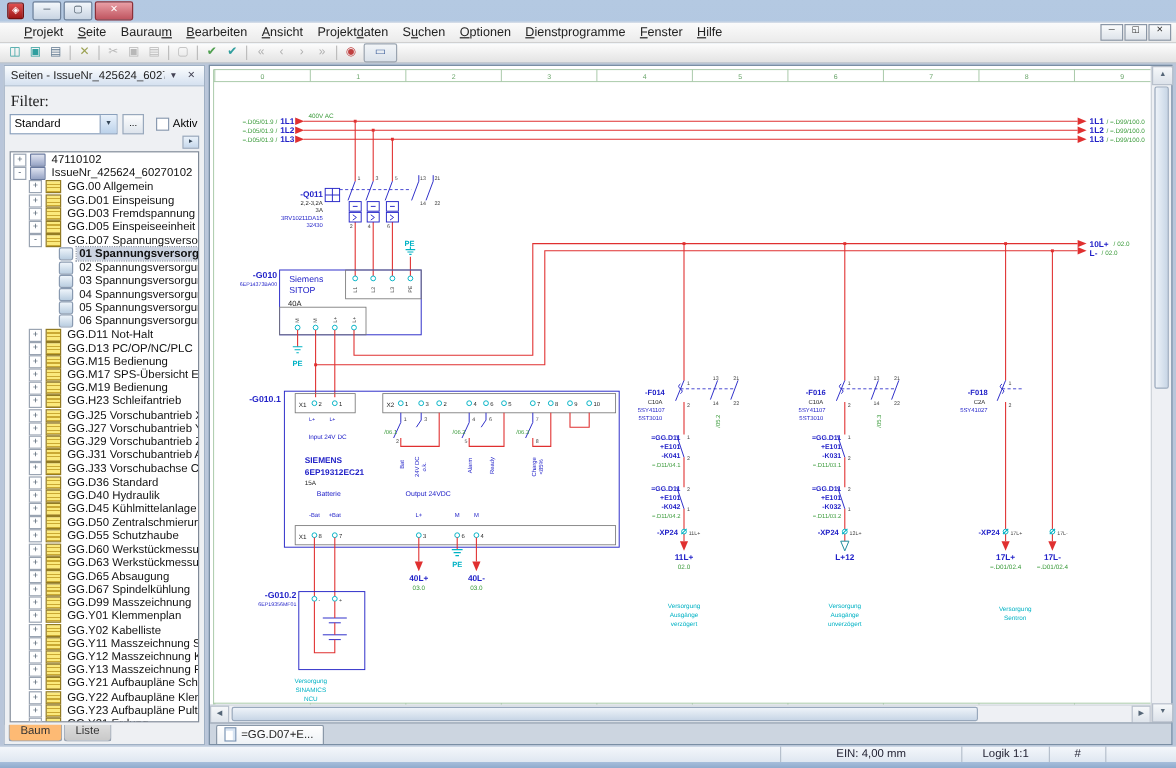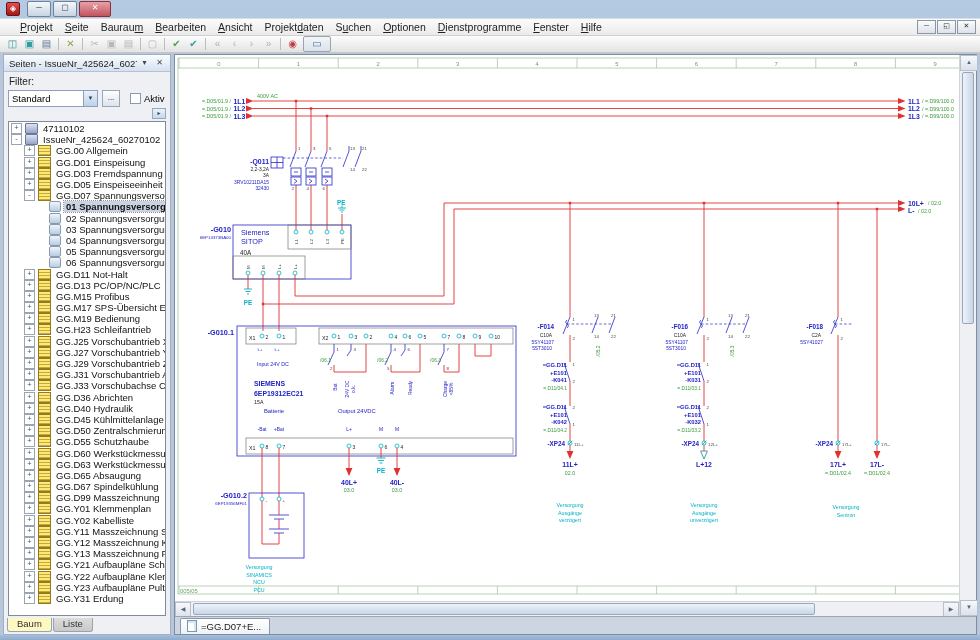--- a/index.html
+++ b/index.html
@@ -23,42 +23,42 @@
   .tb.wide{width:26px;border:1px solid #9aa4b0;background:linear-gradient(#f2f5f8,#dbe2ea);border-radius:2px;margin-left:2px;}
   .tsep{width:1px;height:12px;background:#bdbdbd;margin:0 3px;}
   
   .workspace{flex:1;display:flex;gap:3px;padding:1px 3px 0 3px;background:#b9c6da;min-height:0;}
   
   .sidepanel{width:166px;flex:none;display:flex;flex-direction:column;background:#eef0f3;border:1px solid #9fb0c4;}
   .sp-head{height:16px;flex:none;display:flex;align-items:center;font-size:9.5px;color:#222;padding:0 3px 0 5px;background:linear-gradient(#fbfdfe,#d5e1f0);border-bottom:1px solid #b4c2d4;}
   .sp-head .ht{flex:1;white-space:nowrap;overflow:hidden;}
   .hbtn{width:13px;height:12px;font-size:8px;line-height:11px;text-align:center;color:#445;border:1px solid transparent;}
   .sp-body{flex:1;display:flex;flex-direction:column;padding:3px 4px 2px 4px;min-height:0;}
-  .flabel{font-size:10px;color:#222;margin:1px 0 2px 1px;}
+  .flabel{font-size:13px;color:#222;margin:1px 0 2px 1px;font-family:Liberation Serif, serif;}
   .combo-row{display:flex;align-items:center;height:18px;flex:none;}
   .combo{width:88px;height:15px;background:#fff;border:1px solid #8aa0bc;display:flex;align-items:center;font-size:9.5px;}
   .combo .cv{flex:1;padding-left:3px;white-space:nowrap;overflow:hidden;}
   .combo .ca{width:13px;height:100%;background:linear-gradient(#e8f1fb,#bcd2ea);border-left:1px solid #8aa0bc;font-size:6px;line-height:15px;text-align:center;color:#345;}
   .dots-btn{width:16px;height:15px;margin-left:4px;border:1px solid #98a8bc;background:linear-gradient(#fdfdfd,#dde4ec);font-size:8px;line-height:13px;text-align:center;}
   .chk{width:9px;height:9px;border:1px solid #8a9ab0;background:#fff;margin:0 3px 0 10px;flex:none;}
   .aktiv{font-size:9.5px;}
   .minirow{height:11px;flex:none;display:flex;justify-content:flex-end;padding:1px 0;}
   .mini-btn{width:12px;height:9px;border:1px solid #98a8bc;background:linear-gradient(#eaf2fa,#c6d8ec);font-size:6px;line-height:8px;text-align:center;color:#345;}
   .tree{flex:1;background:#fff;border:1px solid #808a98;margin-top:1px;overflow:hidden;font-size:9.5px;color:#111;padding-top:1px;min-height:0;}
   .trow{display:flex;align-items:center;height:11.2px;white-space:nowrap;}
   .exp{width:9px;height:9px;flex:none;border:1px solid #9aa4b2;background:#fff;font-size:7.5px;line-height:7px;text-align:center;color:#456;margin-right:3px;}
   .tic{flex:none;margin-right:3px;}
   .ic-prj{width:11px;height:9px;background:linear-gradient(#dfe3f0,#97a4c6);border:1px solid #68789e;border-radius:1px;}
   .ic-set{width:11px;height:9px;background:repeating-linear-gradient(#fbe97c 0 2px,#caa832 2px 3px);border:1px solid #937b22;}
   .ic-pg{width:10px;height:9px;background:linear-gradient(#eff5fb,#b9cde0);border:1px solid #8899b0;border-radius:2px;}
   .tlb{padding:0 2px;}
   .trow.sel .tlb{background:#cbd3e1;font-weight:bold;outline:1px dotted #8892a2;}
   .sp-tabs{height:16px;flex:none;display:flex;padding:0 0 0 3px;background:#eef0f3;align-items:flex-start;}
   .sptab{font-size:9.5px;padding:0px 9px 2px 9px;border:1px solid #98a2b0;border-top:none;border-radius:0 0 3px 3px;background:linear-gradient(#dcdcdc,#c9c9c9);margin-right:1px;color:#333;}
-  .sptab.active{background:#fef9c3;}
+  .sptab.active{background:#fdba74;}
   
   .mdi{flex:1;display:flex;flex-direction:column;background:#93a9c2;border:1px solid #7a8ea4;min-width:0;}
   .mdi-main{flex:1;display:flex;min-height:0;}
   .mdi-left{flex:1;display:flex;flex-direction:column;min-width:0;}
   .canvas{flex:1;background:#fff;position:relative;overflow:hidden;}
   .canvas svg{position:absolute;left:0;top:0;}
   .vscroll{width:16px;flex:none;background:#eef0f4;border-left:1px solid #cfd4da;display:flex;flex-direction:column;}
   .hscroll{height:14px;flex:none;background:#eef0f4;border-top:1px solid #cfd4da;display:flex;}
   .sbtn{flex:none;width:14px;height:14px;background:linear-gradient(#f6f8fa,#dce2ea);border:1px solid #b8c0cc;color:#567;font-size:6px;line-height:13px;text-align:center;}
   .vscroll .sbtn{width:16px;}
@@ -238,21 +238,21 @@
               <span class="tlb">GG.D11 Not-Halt</span>
             </div>
             <div class="trow" style="padding-left: 15px;">
               <span class="exp">+</span>
               <span class="tic ic-set"></span>
               <span class="tlb">GG.D13 PC/OP/NC/PLC</span>
             </div>
             <div class="trow" style="padding-left: 15px;">
               <span class="exp">+</span>
               <span class="tic ic-set"></span>
-              <span class="tlb">GG.M15 Profibus</span>
+              <span class="tlb">GG.M15 Bedienung</span>
             </div>
             <div class="trow" style="padding-left: 15px;">
               <span class="exp">+</span>
               <span class="tic ic-set"></span>
               <span class="tlb">GG.M17 SPS-Übersicht E/A</span>
             </div>
             <div class="trow" style="padding-left: 15px;">
               <span class="exp">+</span>
               <span class="tic ic-set"></span>
               <span class="tlb">GG.M19 Bedienung</span>
@@ -283,21 +283,21 @@
               <span class="tlb">GG.J31 Vorschubantrieb A-Achse</span>
             </div>
             <div class="trow" style="padding-left: 15px;">
               <span class="exp">+</span>
               <span class="tic ic-set"></span>
               <span class="tlb">GG.J33 Vorschubachse C-Achse</span>
             </div>
             <div class="trow" style="padding-left: 15px;">
               <span class="exp">+</span>
               <span class="tic ic-set"></span>
-              <span class="tlb">GG.D36 Abrichten</span>
+              <span class="tlb">GG.D36 Standard</span>
             </div>
             <div class="trow" style="padding-left: 15px;">
               <span class="exp">+</span>
               <span class="tic ic-set"></span>
               <span class="tlb">GG.D40 Hydraulik</span>
             </div>
             <div class="trow" style="padding-left: 15px;">
               <span class="exp">+</span>
               <span class="tic ic-set"></span>
               <span class="tlb">GG.D45 Kühlmittelanlage</span>
@@ -783,14 +783,21 @@
       </div>
       <div class="mdi-tabs">
         <span class="mtab">
           <span class="pgico"></span>
           <span>=GG.D07+E...</span>
         </span>
       </div>
     </div>
   </div>
 
+  <div class="status">
+    <span class="seg" style="flex:1"></span>
+    <span class="seg" style="width:150px">EIN: 4,00 mm</span>
+    <span class="seg" style="width:72px">Logik 1:1</span>
+    <span class="seg" style="width:46px">#</span>
+    <span class="seg" style="width:58px;border-right:none"></span>
+  </div>
   <div class="winbottom"></div>
 </div>
 
 </body></html>

